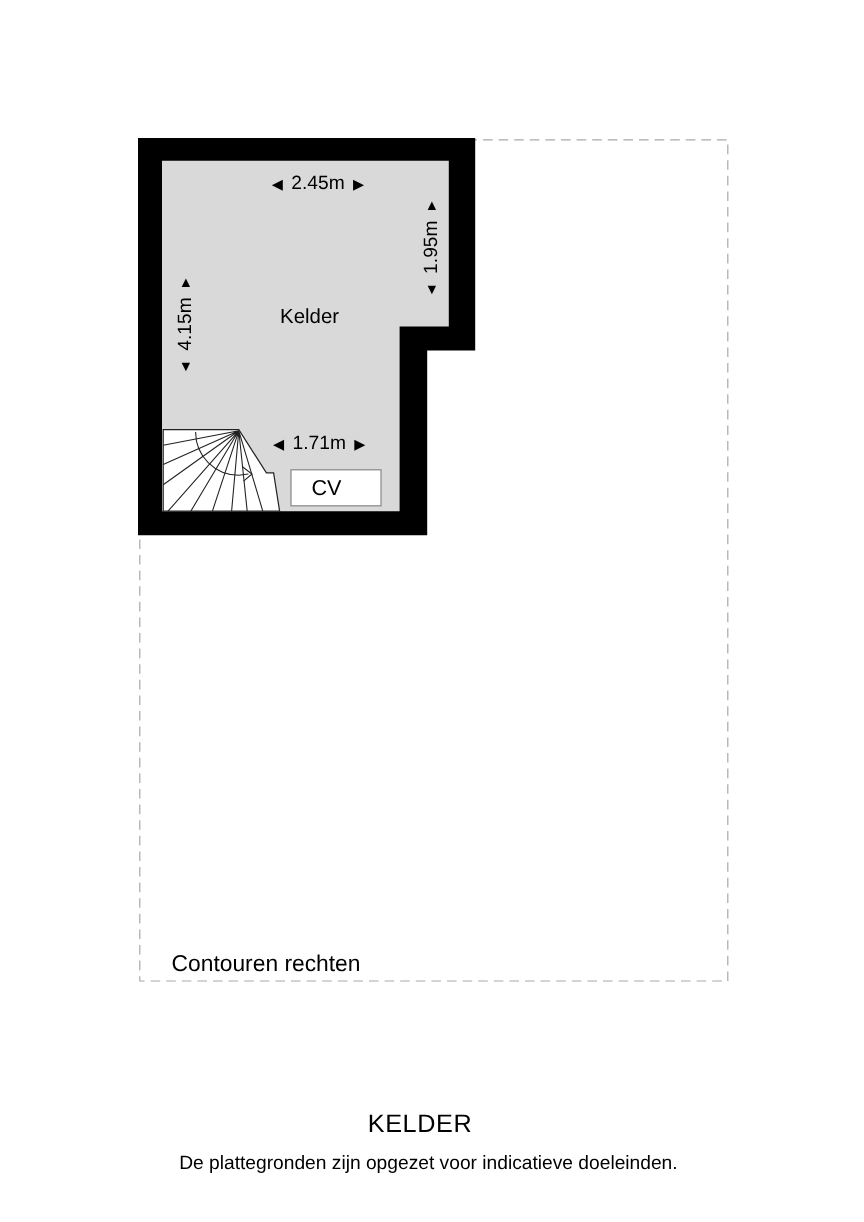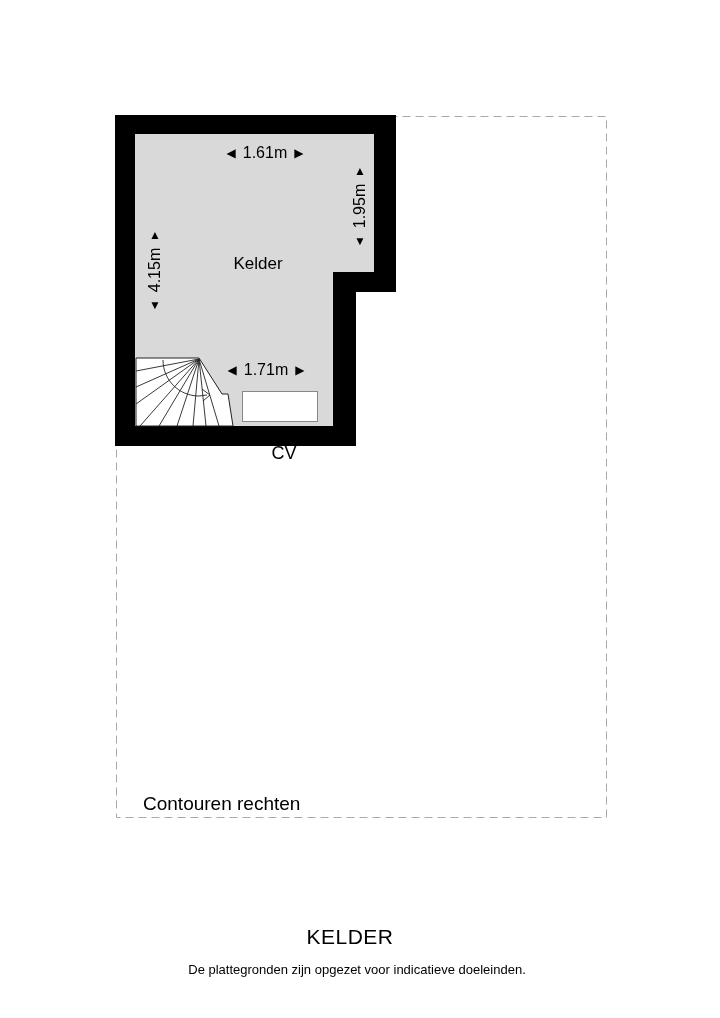--- a/index.html
+++ b/index.html
@@ -42,21 +42,21 @@
   .cv-label    { font-size: 18px; transform: translate(-50%, -50%); }
   .contour-label { font-size: 19px; transform: translate(0, -50%); white-space: nowrap; }
 
   .page-title {
     font-size: 21px;
     letter-spacing: 0.5px;
     transform: translate(-50%, -50%);
     white-space: nowrap;
   }
   .disclaimer {
-    font-size: 13px;
+    font-size: 16px;
     line-height: 14.5px;
     text-align: center;
     transform: translate(-50%, -50%);
     white-space: nowrap;
   }
 </style>
 </head>
 <body>
 
 <div class="page">
@@ -76,21 +76,21 @@
                M199 359 L193 426 M199 359 L206 426 M199 359 L219 426"></path>
       <path stroke-width="0.9" d="M163 360 C163 380 179 396 199 396 L207 395"></path>
       <path stroke-width="0.9" d="M202 389 L210 395 L203 401"></path>
     </g>
 
     <rect x="242.5" y="391.5" width="75" height="30" fill="#ffffff" stroke-width="1" stroke="#878787"></rect>
   </svg>
 
   <div class="abs dim-h" style="left:265px; top:153px;">
     <span class="arrow">◀</span>
-    <span class="dim-text">1.61m</span>
+    <span class="dim-text">2.45m</span>
     <span class="arrow">▶</span>
   </div>
 
   <div class="abs dim-v" style="left:360px; top:206px;">
     <span class="arrow">▲</span>
     <span class="dim-text">1.95m</span>
     <span class="arrow">▼</span>
   </div>
 
   <div class="abs dim-v" style="left:155px; top:270px;">
@@ -100,21 +100,21 @@
   </div>
 
   <div class="abs dim-h" style="left:266px; top:370px;">
     <span class="arrow">◀</span>
     <span class="dim-text">1.71m</span>
     <span class="arrow">▶</span>
   </div>
 
   <div class="abs room-label" style="left:258px; top:264px;">Kelder</div>
 
-  <div class="abs cv-label" style="left:284px; top:407px;margin-top:46px;">CV</div>
+  <div class="abs cv-label" style="left:272px; top:407px;">CV</div>
 
   <div class="abs contour-label" style="left:143px; top:804px;">Contouren rechten</div>
 
   <div class="abs page-title" style="left:350px; top:937px;">KELDER</div>
 
   <div class="abs disclaimer" style="left:357px; top:970px;">
     <div>De plattegronden zijn opgezet voor indicatieve doeleinden.</div>
   </div>
 
 </div>

